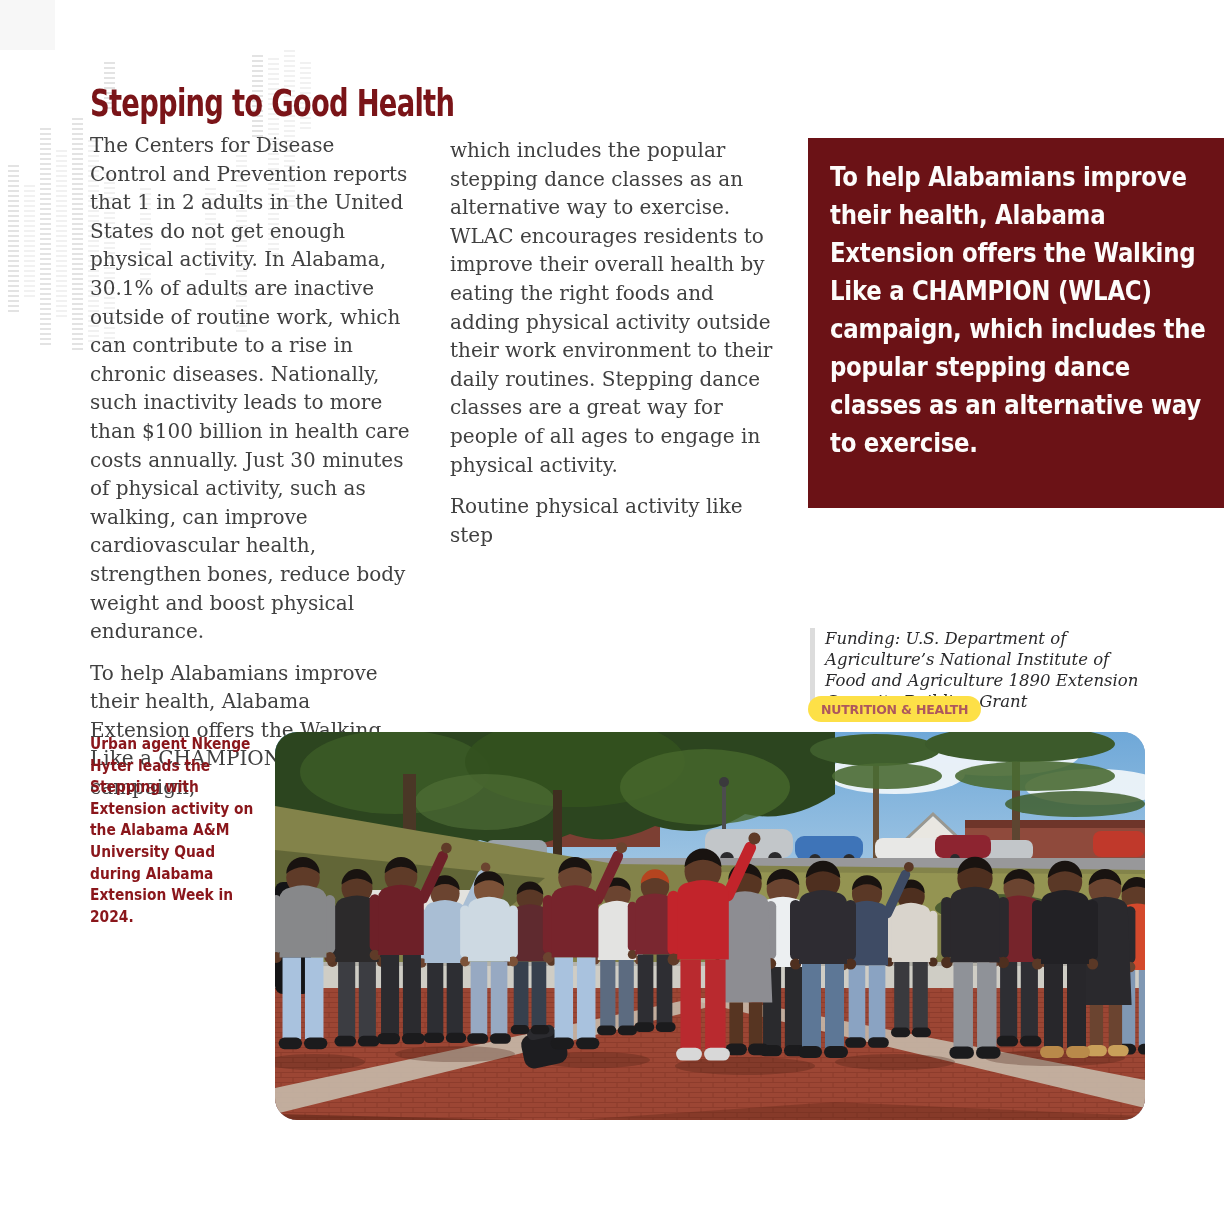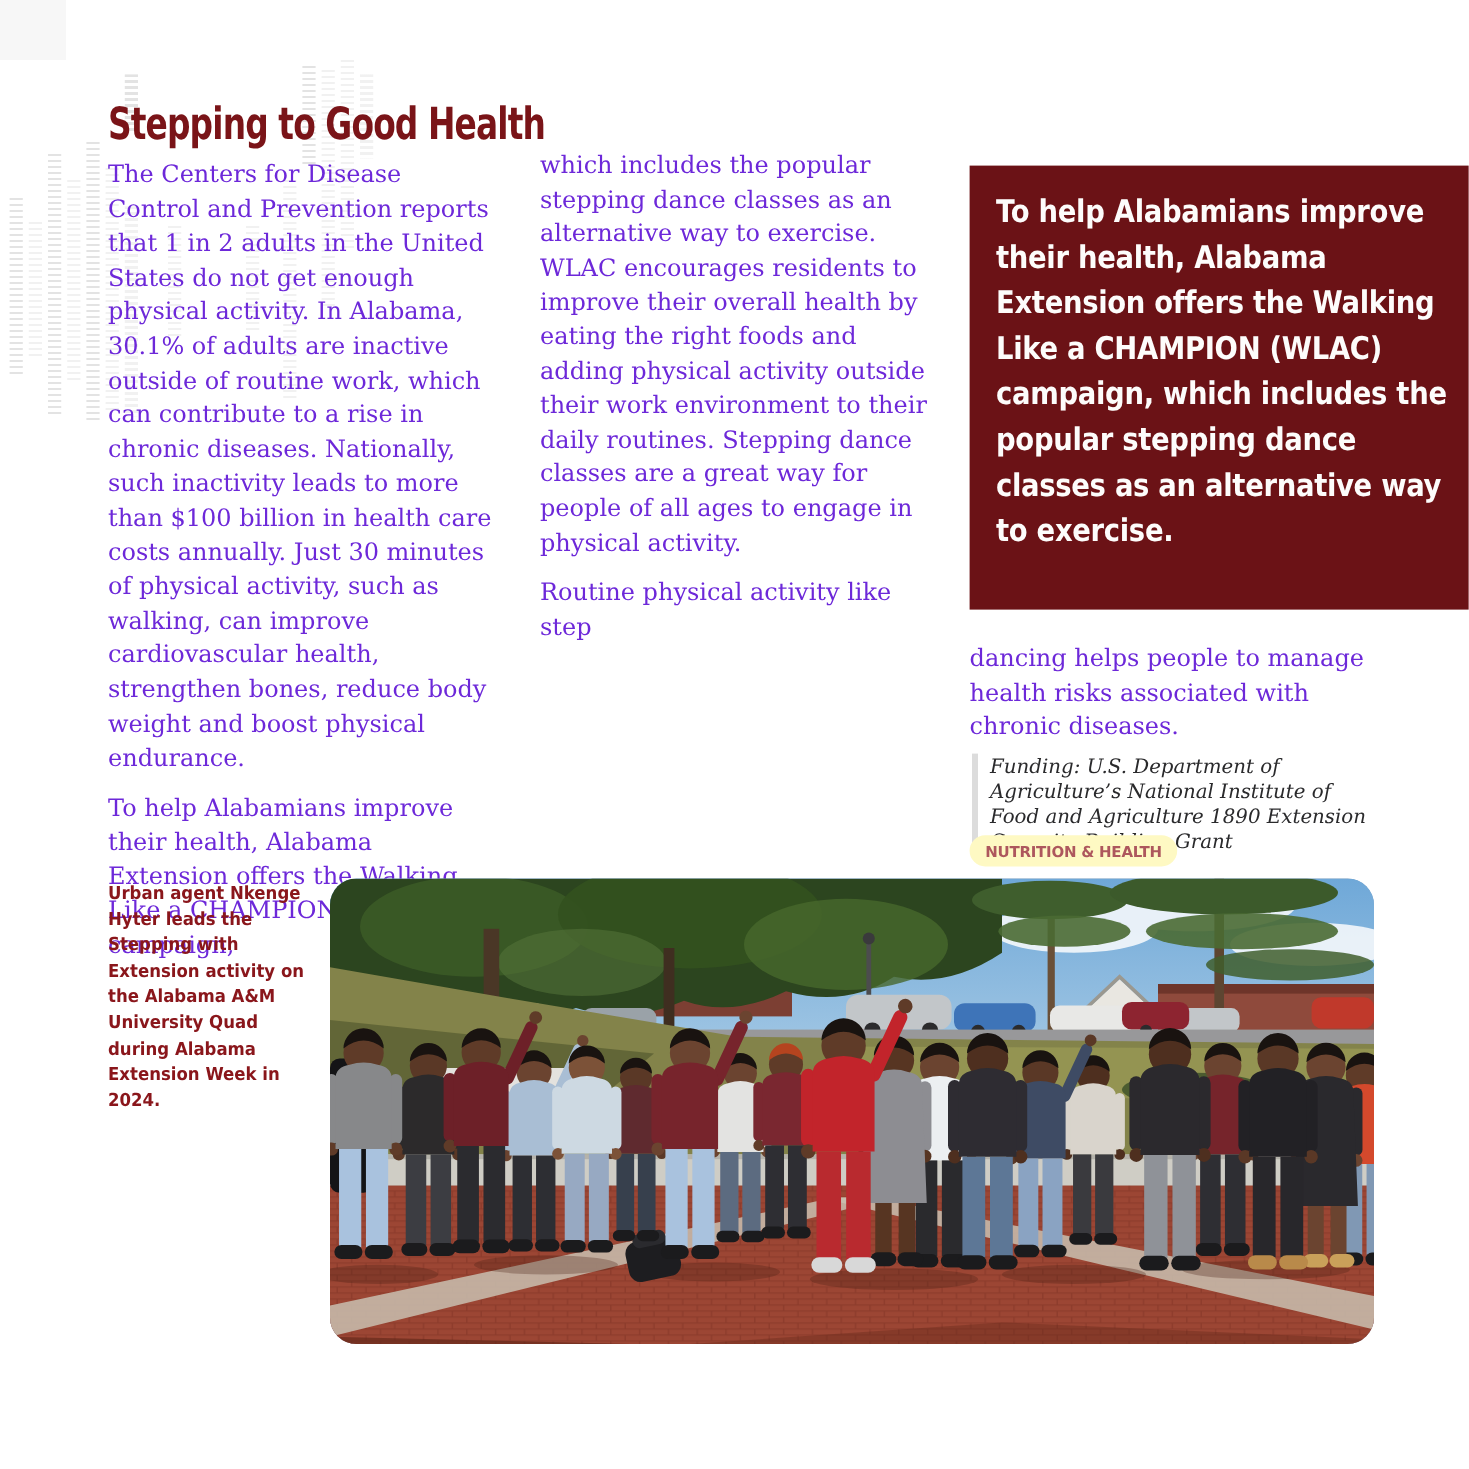--- a/index.html
+++ b/index.html
@@ -8,36 +8,36 @@
   
   .pxblock{position:absolute;background:#f7f7f7;}
   .pxcol{position:absolute;width:11px;
          background-image:repeating-linear-gradient(to bottom,#e3e3e3 0 2px,transparent 2px 5px);}
   .pxcol.lt{opacity:.5;}
   
   .title{position:absolute;left:90px;top:82px;margin:0;
          font-family:"DejaVu Sans",sans-serif;font-weight:700;font-size:37px;
          letter-spacing:-1px;color:#7a1418;white-space:nowrap;
          transform:scaleX(.74);transform-origin:left top;}
-  .bodycol{position:absolute;font-size:20px;line-height:28.6px;color:#6d28d9;}
+  .bodycol{position:absolute;font-size:20px;line-height:28.6px;color:#404040;}
   .bodycol p{margin:0 0 13px 0;}
   #col1{left:90px;top:131px;width:325px;}
-  #col2{left:450px;top:123px;width:332px;}
+  #col2{left:450px;top:136px;width:332px;}
   #col3{left:808px;top:534px;width:332px;}
   
   .callout{position:absolute;left:808px;top:138px;width:416px;height:370px;background:#6b1216;
            box-sizing:border-box;padding:20px 0 0 22px;}
   .callout .ctext{font-family:"DejaVu Sans",sans-serif;font-weight:700;color:#fdfcfb;
            font-size:26px;line-height:38px;letter-spacing:-.3px;width:428px;
            transform:scaleX(.88);transform-origin:left top;}
   
   .funding{position:absolute;left:810px;top:628px;width:330px;border-left:5px solid #dcdcdc;
            padding-left:10px;font-style:italic;font-size:16.5px;line-height:21px;color:#2a2a2c;}
   
-  .badge{position:absolute;left:808px;top:696px;background:#fef9c3;border-radius:13px;
+  .badge{position:absolute;left:808px;top:696px;background:#fde047;border-radius:13px;
          padding:6px 13px 5px 13px;font-family:"DejaVu Sans",sans-serif;font-weight:700;
          font-size:12.5px;letter-spacing:-.2px;color:#ad575d;white-space:nowrap;}
   
   .caption{position:absolute;left:90px;top:734px;width:182px;
            font-family:"DejaVu Sans",sans-serif;font-weight:700;font-size:15px;
            line-height:21.6px;color:#8a161b;transform:scaleX(.92);transform-origin:left top;}
   
   .photo{position:absolute;left:275px;top:732px;width:870px;height:388px;border-radius:22px;
          overflow:hidden;background:#7f9fbf;}
   .photo svg{display:block;}
@@ -83,23 +83,20 @@
 
   <div id="col2" class="bodycol">
     <p>which includes the popular stepping dance classes as an alternative way to exercise. WLAC encourages residents to improve their overall health by eating the right foods and adding physical activity outside their work environment to their daily routines. Stepping dance classes are a great way for people of all ages to engage in physical activity.</p>
     <p>Routine physical activity like step</p>
   </div>
 
   <div class="callout">
     <div class="ctext">To help Alabamians improve their health, Alabama Extension offers the Walking Like a CHAMPION (WLAC) campaign, which includes the popular stepping dance classes as an alternative way to exercise.</div>
   </div>
 
-  <div id="col3" class="bodycol">
-    <p>dancing helps people to manage health risks associated with chronic diseases.</p>
-  </div>
 
   <div class="funding">Funding: U.S. Department of Agriculture’s National Institute of Food and Agriculture 1890 Extension Capacity Building Grant</div>
 
   <div class="badge">NUTRITION &amp; HEALTH</div>
 
   <div class="caption">Urban agent Nkenge Hyter leads the Stepping with Extension activity on the Alabama A&amp;M University Quad during Alabama Extension Week in 2024.</div>
 
   <div class="photo" role="img" aria-label="Group of people doing a stepping dance on a brick plaza of the Alabama A&amp;M University Quad, with trees, parked cars, a brick building and blue sky in the background.">
     <svg width="870" height="388" viewBox="0 0 870 388" xmlns="http://www.w3.org/2000/svg">
       <defs>

